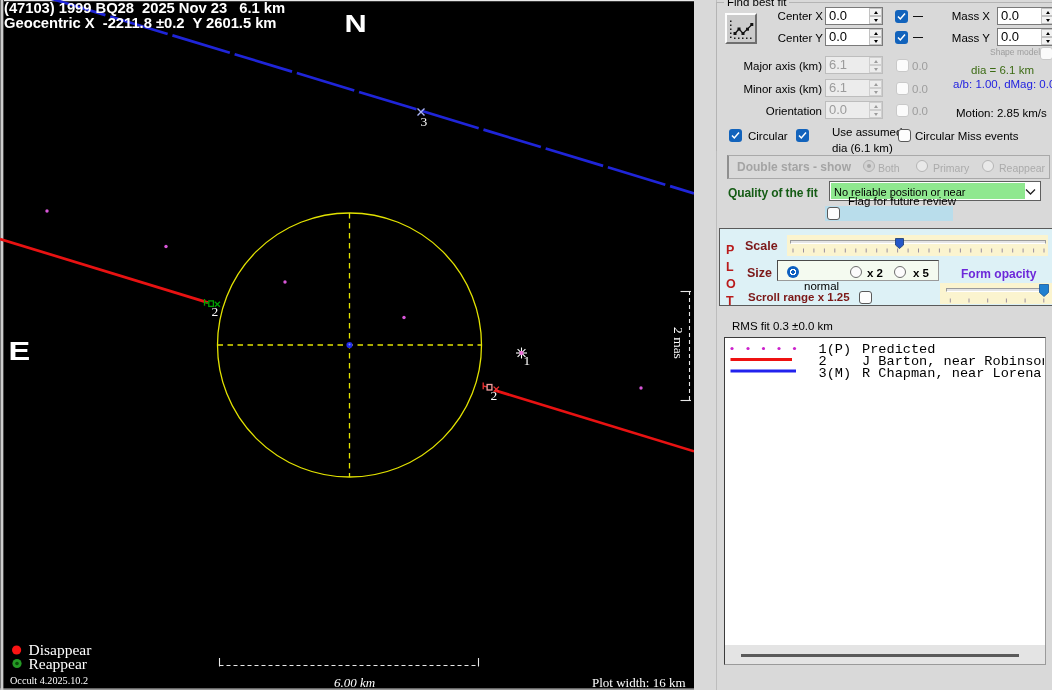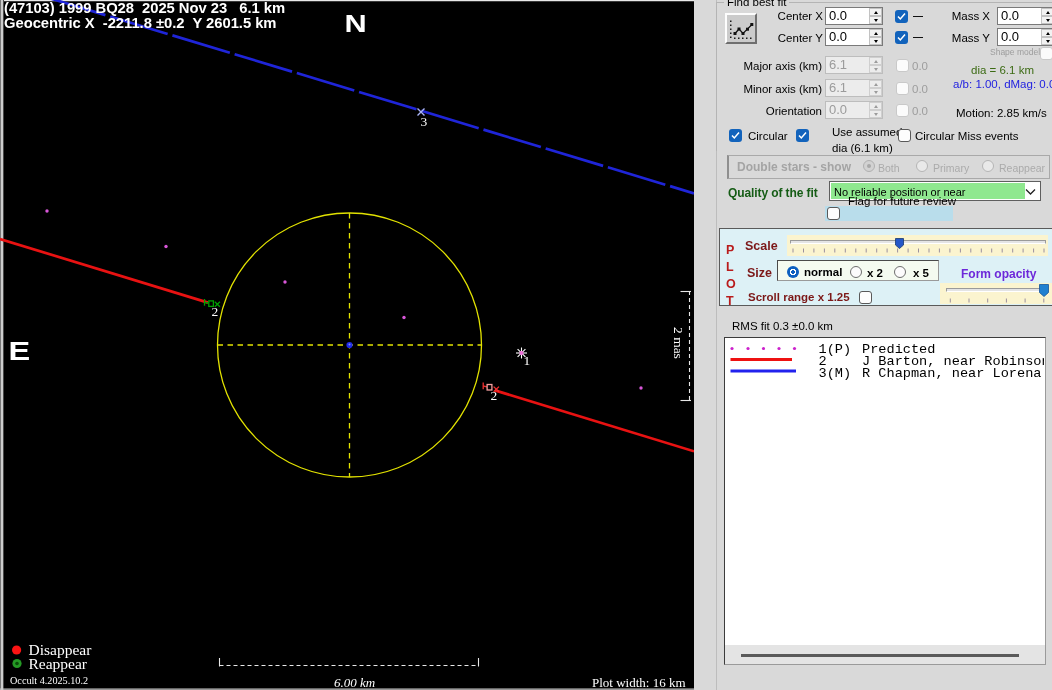--- a/index.html
+++ b/index.html
@@ -328,21 +328,21 @@
         <line x1="222.7" y1="0.5" x2="222.7" y2="4.5"></line>
         <line x1="233.1" y1="0.5" x2="233.1" y2="4.5"></line>
         <line x1="243.6" y1="0.5" x2="243.6" y2="4.5"></line>
         <line x1="254.0" y1="0.5" x2="254.0" y2="4.5"></line>
       </g>
   </svg>
 
   <div class="abs mar" style="left:747px;top:266px;">Size</div>
   <div class="abs" style="left:777px;top:259.5px;width:162px;height:21.5px;background:#f4faf0;border-top:1.5px solid #4a4a4a;border-left:1.5px solid #4a4a4a;border-right:1px solid #9a9a9a;border-bottom:1px solid #9a9a9a;box-sizing:border-box;"></div>
   <div class="rad on" style="left:787px;top:266px;"></div>
-  <div class="abs" style="left:804px;top:266px;font-size:11.5px;font-weight:bold;">normal</div>
+  <div class="abs" style="left:804px;top:280px;font-size:11.5px;font-weight:normal;">normal</div>
   <div class="rad off" style="left:850px;top:266px;"></div>
   <div class="abs" style="left:867px;top:266.5px;font-size:11.5px;font-weight:bold;">x 2</div>
   <div class="rad off" style="left:894px;top:266px;"></div>
   <div class="abs" style="left:913px;top:266.5px;font-size:11.5px;font-weight:bold;text-align:center;">x 5</div>
   <div class="abs" style="left:961px;top:267px;font-size:12px;font-weight:bold;color:#6d28d9;">Form opacity</div>
 
   <div class="abs" style="left:940px;top:283px;width:112px;height:21px;background:#fbf4cf;"></div>
   <div class="abs" style="left:946px;top:288px;width:101px;height:4px;background:#e4e4e4;border:1px solid #9a9a9a;border-bottom-color:#fff;box-sizing:border-box;"></div>
   <svg class="abs" style="left:1039px;top:284px;" width="10" height="13" viewBox="0 0 10 13">
       <path d="M0.5 0.5h9v8L5 12.5 0.5 8.5z" fill="#2080d0" stroke="#14549a" stroke-width="0.8"></path>

